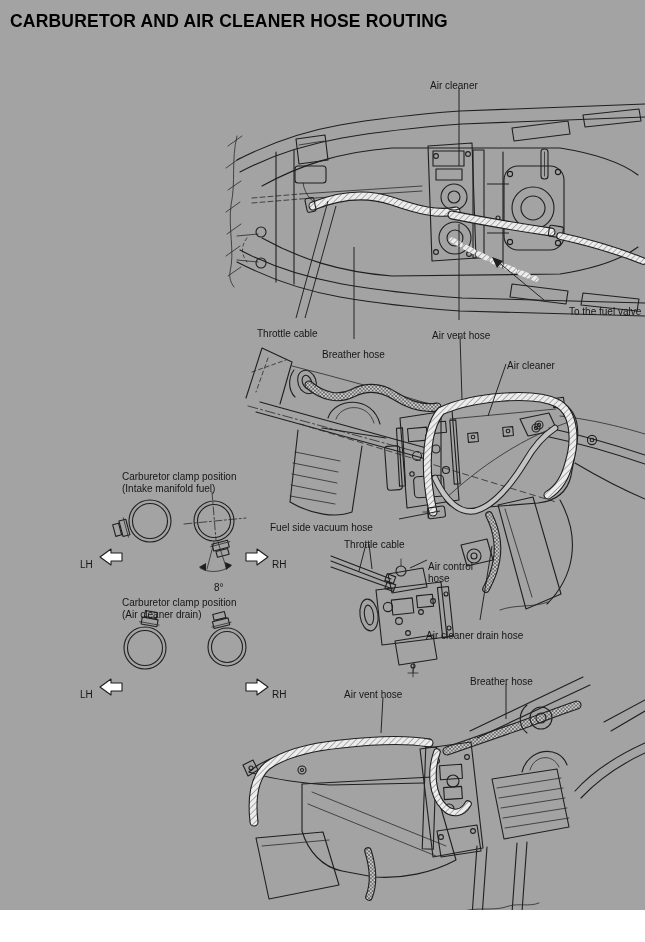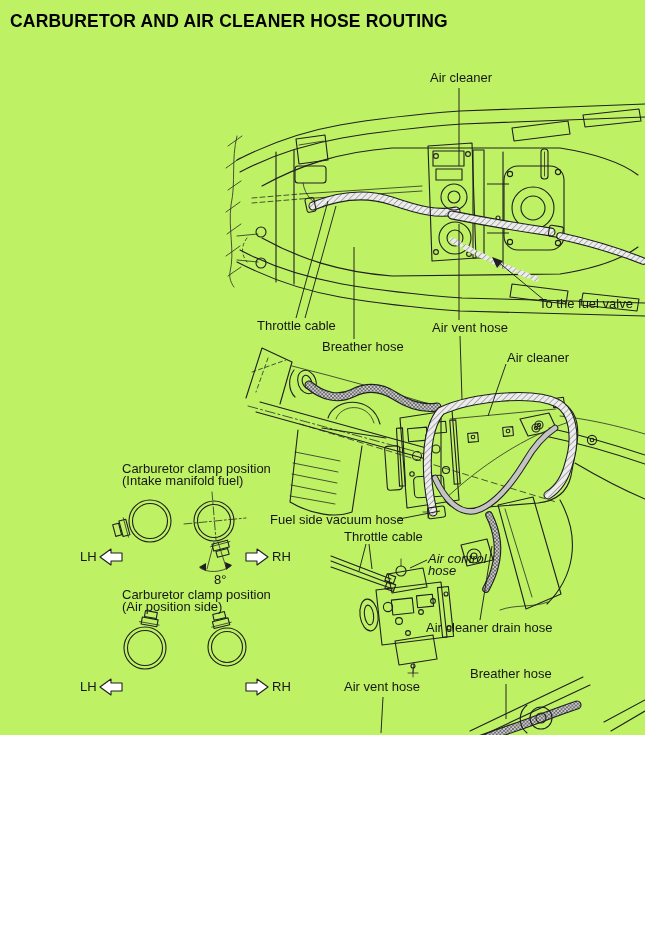--- a/index.html
+++ b/index.html
@@ -1,21 +1,21 @@
 <!DOCTYPE html>
 <html><head>
 <meta charset="utf-8">
 <style>
   html,body{margin:0;padding:0;background:#fff;}
-  .page{position:relative;width:645px;height:735px;background:#bef264;overflow:hidden;
+  .page{position:relative;width:645px;height:910px;background:#a3a3a3;overflow:hidden;
         font-family:"Liberation Sans","DejaVu Sans",sans-serif;color:#111;}
   .title{position:absolute;left:10px;top:11px;margin:0;font-size:17.5px;font-weight:bold;
          letter-spacing:.2px;color:#000;white-space:nowrap;}
-  .lbl{position:absolute;font-size:13px;line-height:11.9px;color:#161616;white-space:nowrap;}
-  .lbl.wrap{white-space:normal;font-style:italic;}
+  .lbl{position:absolute;font-size:10px;line-height:11.9px;color:#161616;white-space:nowrap;margin-top:8px;}
+  .lbl.wrap{white-space:normal;}
   .art{position:absolute;left:0;top:0;}
   svg *{vector-effect:non-scaling-stroke;}
   .ln{fill:none;stroke:#1f1f1f;stroke-width:1.1;stroke-linecap:round;stroke-linejoin:round;}
   .thin{fill:none;stroke:#2a2a2a;stroke-width:.8;stroke-linecap:round;}
   .leader{fill:none;stroke:#1f1f1f;stroke-width:.95;}
   .caseL{fill:none;stroke:#1f1f1f;stroke-width:9;stroke-linecap:round;}
   .hoseL{fill:none;stroke:url(#hl);stroke-width:6.8;stroke-linecap:round;}
   .caseS{fill:none;stroke:#1f1f1f;stroke-width:7.6;stroke-linecap:round;}
   .hoseLS{fill:none;stroke:url(#hl);stroke-width:5.4;stroke-linecap:round;}
   .hoseD{fill:none;stroke:url(#hd);stroke-width:6.8;stroke-linecap:round;}
@@ -342,37 +342,37 @@
       <path class="ln" d="M645,700 L604,722 M645,711 L611,731"></path>
       <path class="ln" d="M645,743 C616,756 593,771 575,791 M645,753 C619,765 598,780 581,798"></path>
       <path class="ln" d="M477,846 L472,916 M487,847 L482,917 M517,843 L512,913 M527,842 L522,912"></path>
       <path class="thin" d="M461,912 C477,906 493,912 509,906 C519,903 529,907 539,903 M467,922 C483,916 499,922 515,916"></path>
 
       <path class="leader" d="M383,697 L381,733 M506,684 L506,719"></path>
     </g>
   </svg>
 
   <div class="lbl" style="left:430px;top:72px">Air cleaner</div>
-  <div class="lbl" style="left:539px;top:298px">To the fuel valve</div>
+  <div class="lbl" style="left:569px;top:298px">To the fuel valve</div>
   <div class="lbl" style="left:257px;top:320px">Throttle cable</div>
   <div class="lbl" style="left:322px;top:341px">Breather hose</div>
   <div class="lbl" style="left:432px;top:322px">Air vent hose</div>
 
   <div class="lbl" style="left:507px;top:352px">Air cleaner</div>
   <div class="lbl" style="left:270px;top:514px">Fuel side vacuum hose</div>
   <div class="lbl" style="left:344px;top:531px">Throttle cable</div>
   <div class="lbl wrap" style="left:428px;top:553px;width:62px">Air control hose</div>
   <div class="lbl" style="left:426px;top:622px">Air cleaner drain hose</div>
 
   <div class="lbl" style="left:122px;top:463px">Carburetor clamp position</div>
   <div class="lbl" style="left:122px;top:475px">(Intake manifold fuel)</div>
   <div class="lbl" style="left:80px;top:551px">LH</div>
   <div class="lbl" style="left:272px;top:551px">RH</div>
   <div class="lbl" style="left:214px;top:574px">8°</div>
   <div class="lbl" style="left:122px;top:589px">Carburetor clamp position</div>
-  <div class="lbl" style="left:122px;top:601px">(Air position side)</div>
+  <div class="lbl" style="left:122px;top:601px">(Air cleaner drain)</div>
   <div class="lbl" style="left:80px;top:681px">LH</div>
   <div class="lbl" style="left:272px;top:681px">RH</div>
 
   <div class="lbl" style="left:344px;top:681px">Air vent hose</div>
   <div class="lbl" style="left:470px;top:668px">Breather hose</div>
 
 </div>
 
 </body></html>

